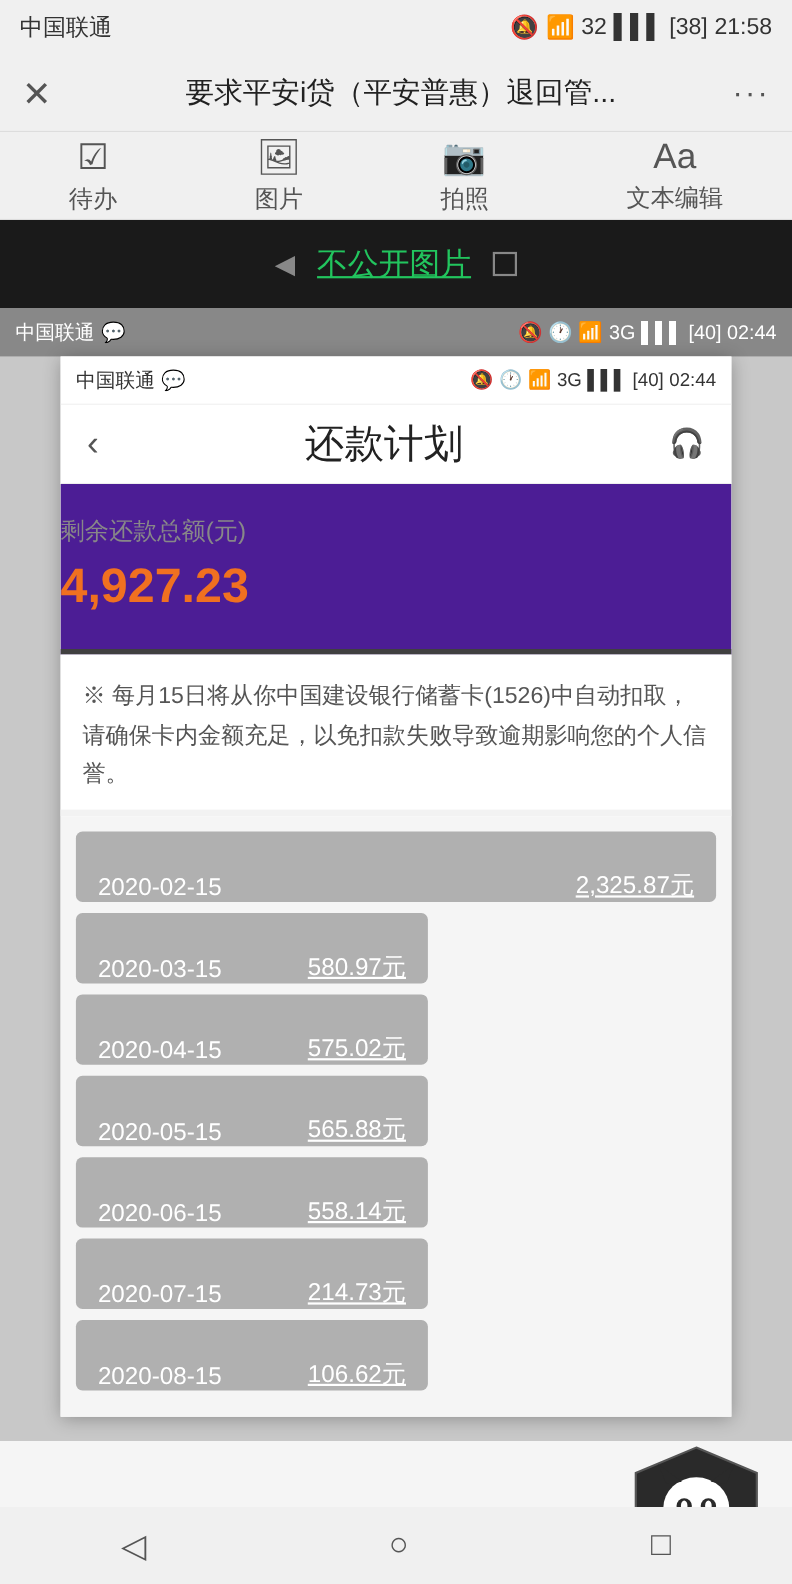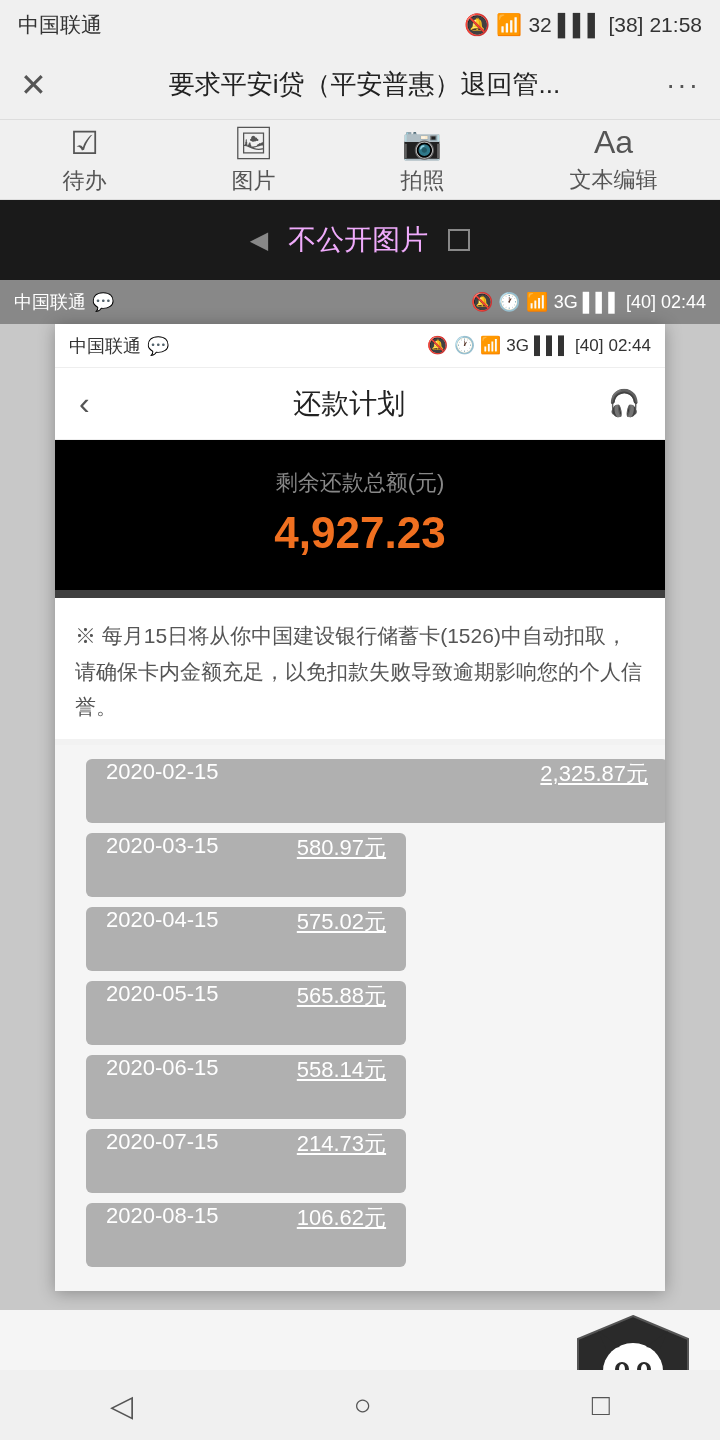--- a/index.html
+++ b/index.html
@@ -134,29 +134,28 @@
     .inner-nav {
       background: #fff;
       height: 72px;
       display: flex;
       align-items: center;
       justify-content: space-between;
       padding: 0 24px;
       border-bottom: 1px solid #eee;
     }
     .inner-nav-back { font-size: 32px; color: #555; }
-    .inner-nav-title { font-size: 28px; color: #222; font-weight: 500; }
+    .inner-nav-title { font-size: 36px; color: #222; font-weight: 500; }
     .inner-nav-support { font-size: 26px; color: #888; }
 
     
     .total-section {
-      background: #000000;
+      background: #4c1d95;
       padding: 28px 0 32px;
-      text-align: center;
-      border-bottom: 8px solid #404040;
+      border-bottom: 5px solid #404040;
     }
     .total-label { font-size: 22px; color: #888; margin-bottom: 10px; }
     .total-amount { font-size: 44px; color: #f07020; font-weight: bold; }
 
     
     .notice-section {
       background: #fff;
       padding: 20px 20px 14px;
       border-bottom: 6px solid #f2f2f2;
     }
@@ -169,25 +168,24 @@
     
     .schedule-section {
       background: #f5f5f5;
       padding: 14px 14px;
     }
     .schedule-item {
       background: #b0b0b0;
       border-radius: 6px;
       height: 64px;
       display: flex;
-      align-items: flex-start;
+      align-items: flex-end;
       padding: 0 20px;
       margin-bottom: 10px;
       justify-content: space-between;
-      margin-left: 17px;
     }
     .schedule-item.full-width {
       width: 100%;
     }
     .schedule-item.partial-width {
       width: 55%;
     }
     .schedule-date { font-size: 22px; color: #fff; }
     .schedule-amount { font-size: 22px; color: #fff; text-decoration: underline; }
 
@@ -265,21 +263,21 @@
     <span class="toolbar-label">拍照</span>
   </div>
   <div class="toolbar-item">
     <span class="toolbar-icon">Aa</span>
     <span class="toolbar-label">文本编辑</span>
   </div>
 </div>
 
 <div class="bg-image-area">
   <span class="play-btn">◀</span>
-  <span style="color:#f0abfc;font-size:28px;">不公开图片</span>
+  <span style="color:#22c55e;font-size:28px;text-decoration:underline;">不公开图片</span>
   <span class="stop-btn"></span>
 </div>
 
 <div class="outer-status">
   <div class="outer-status-left">
     <span>中国联通</span>
     <span>💬</span>
   </div>
   <div class="outer-status-right">
     <span>🔕</span>

